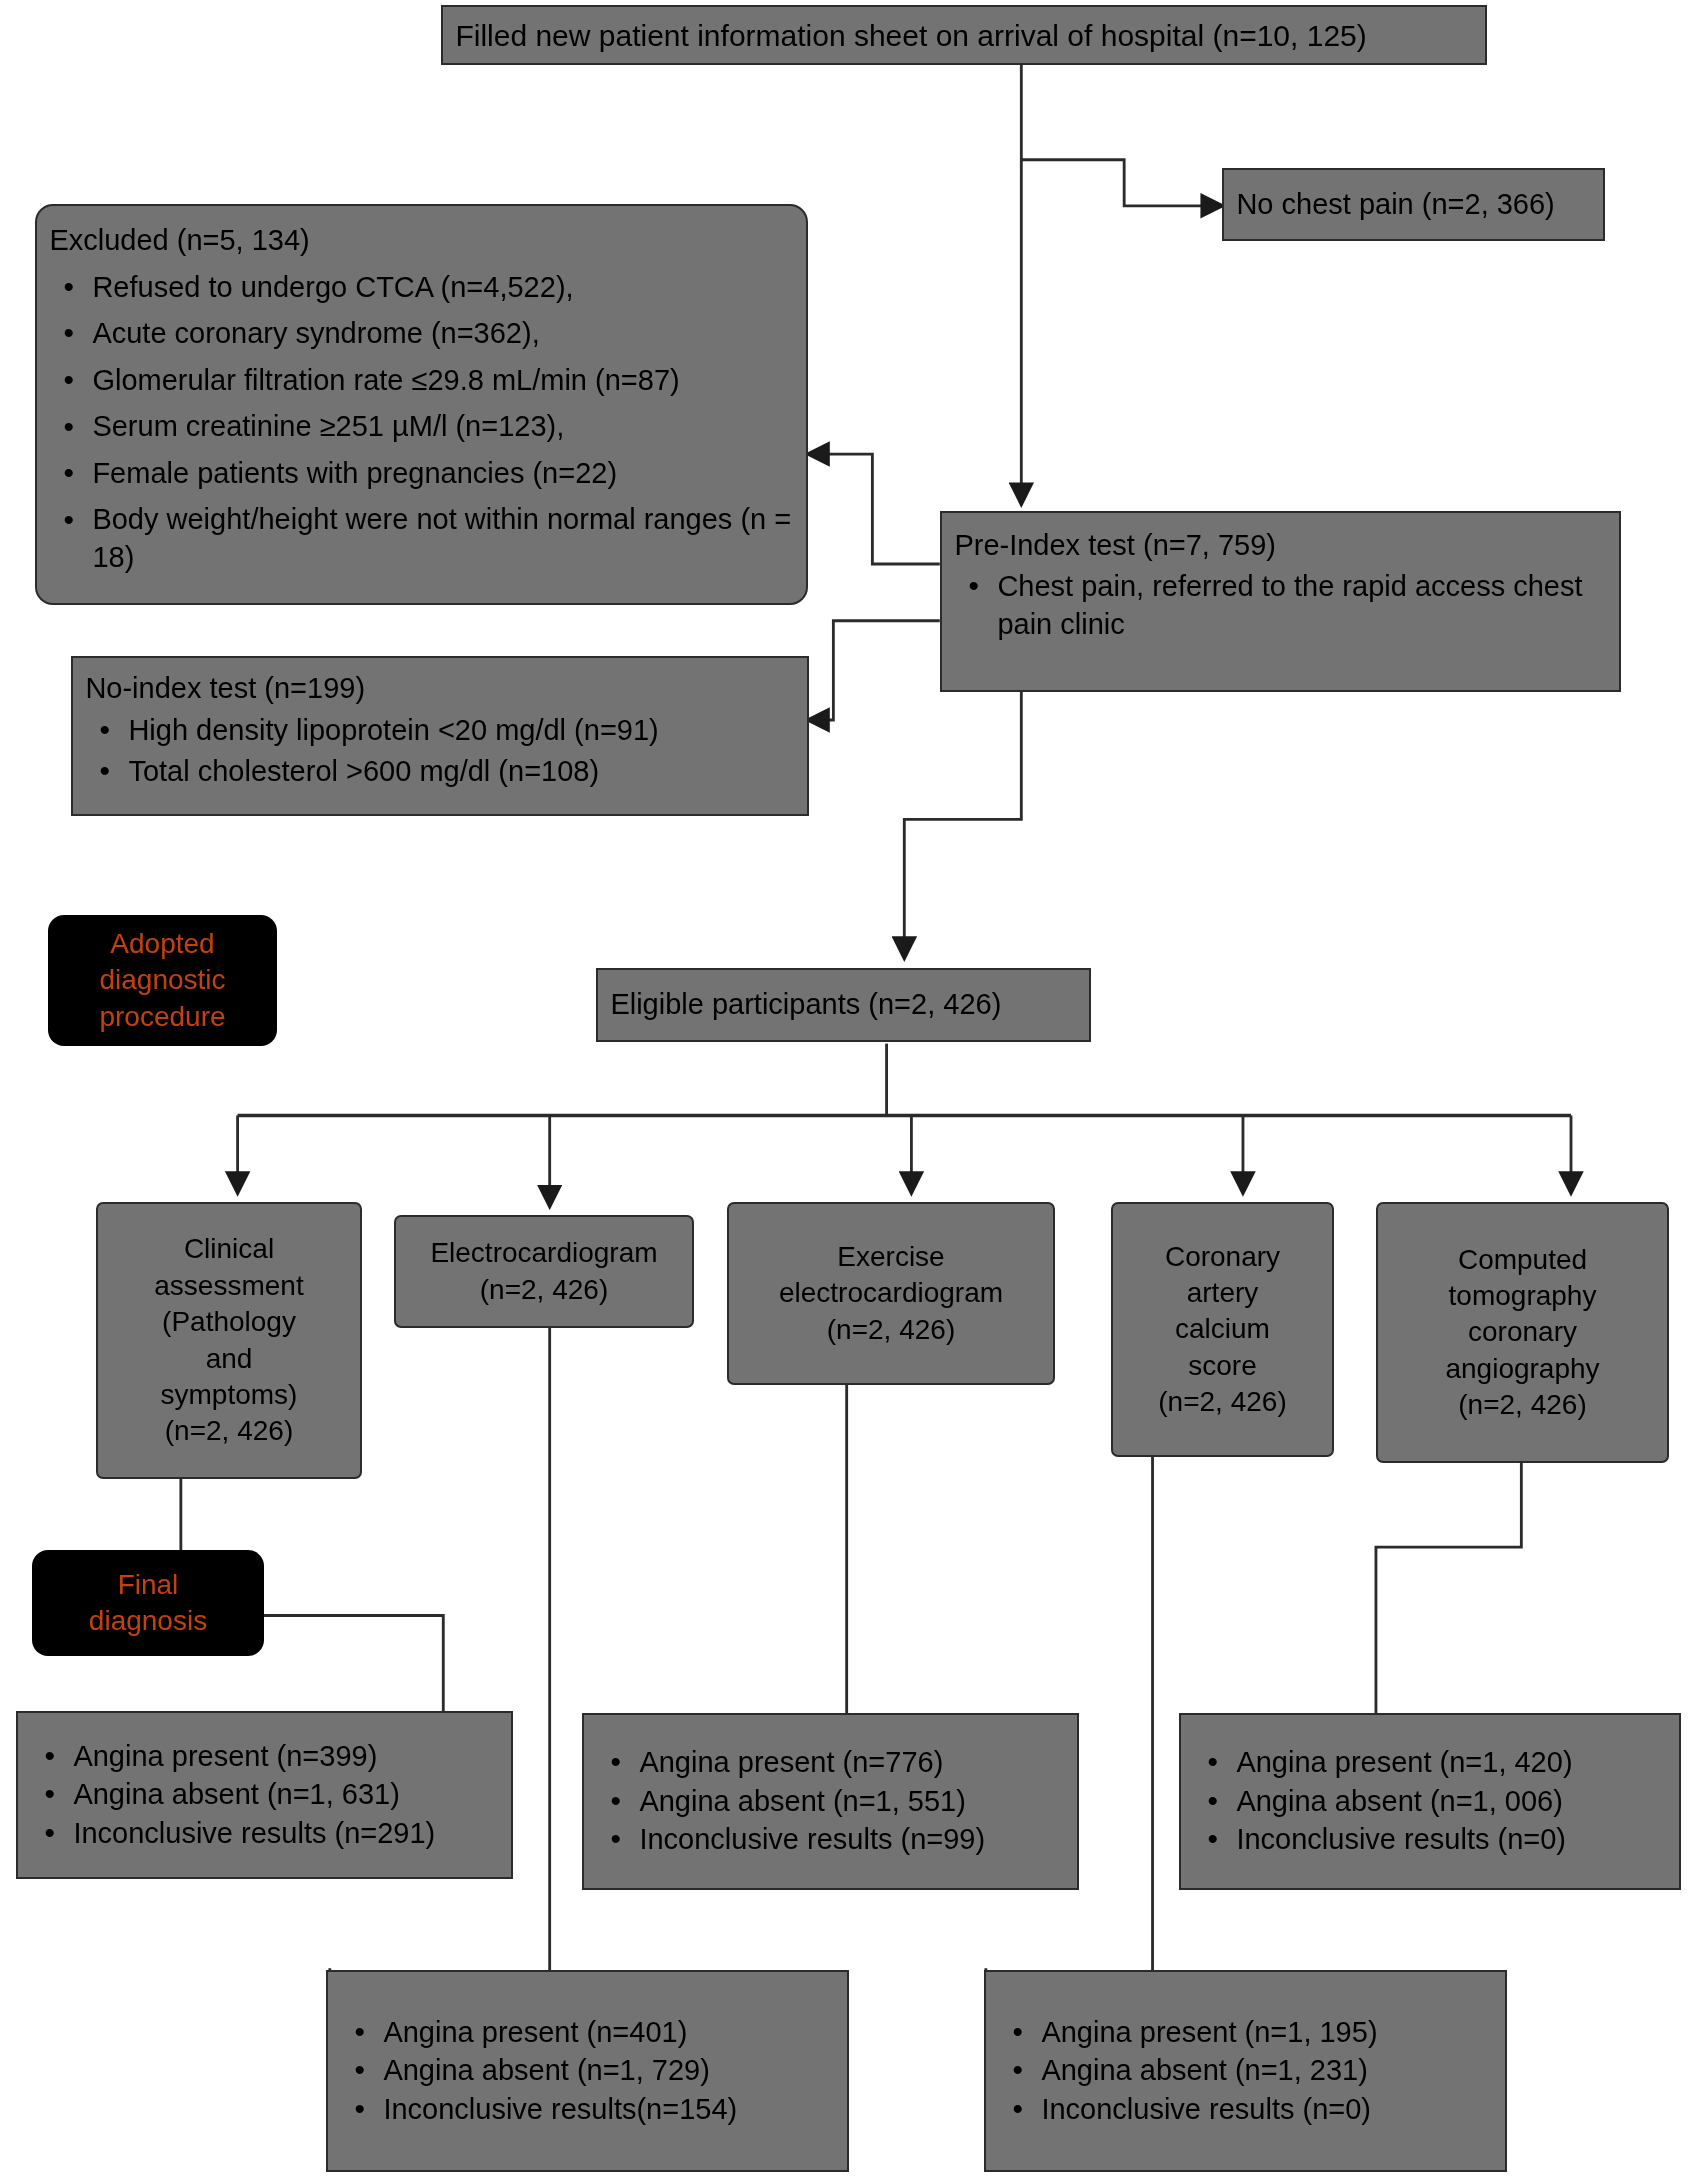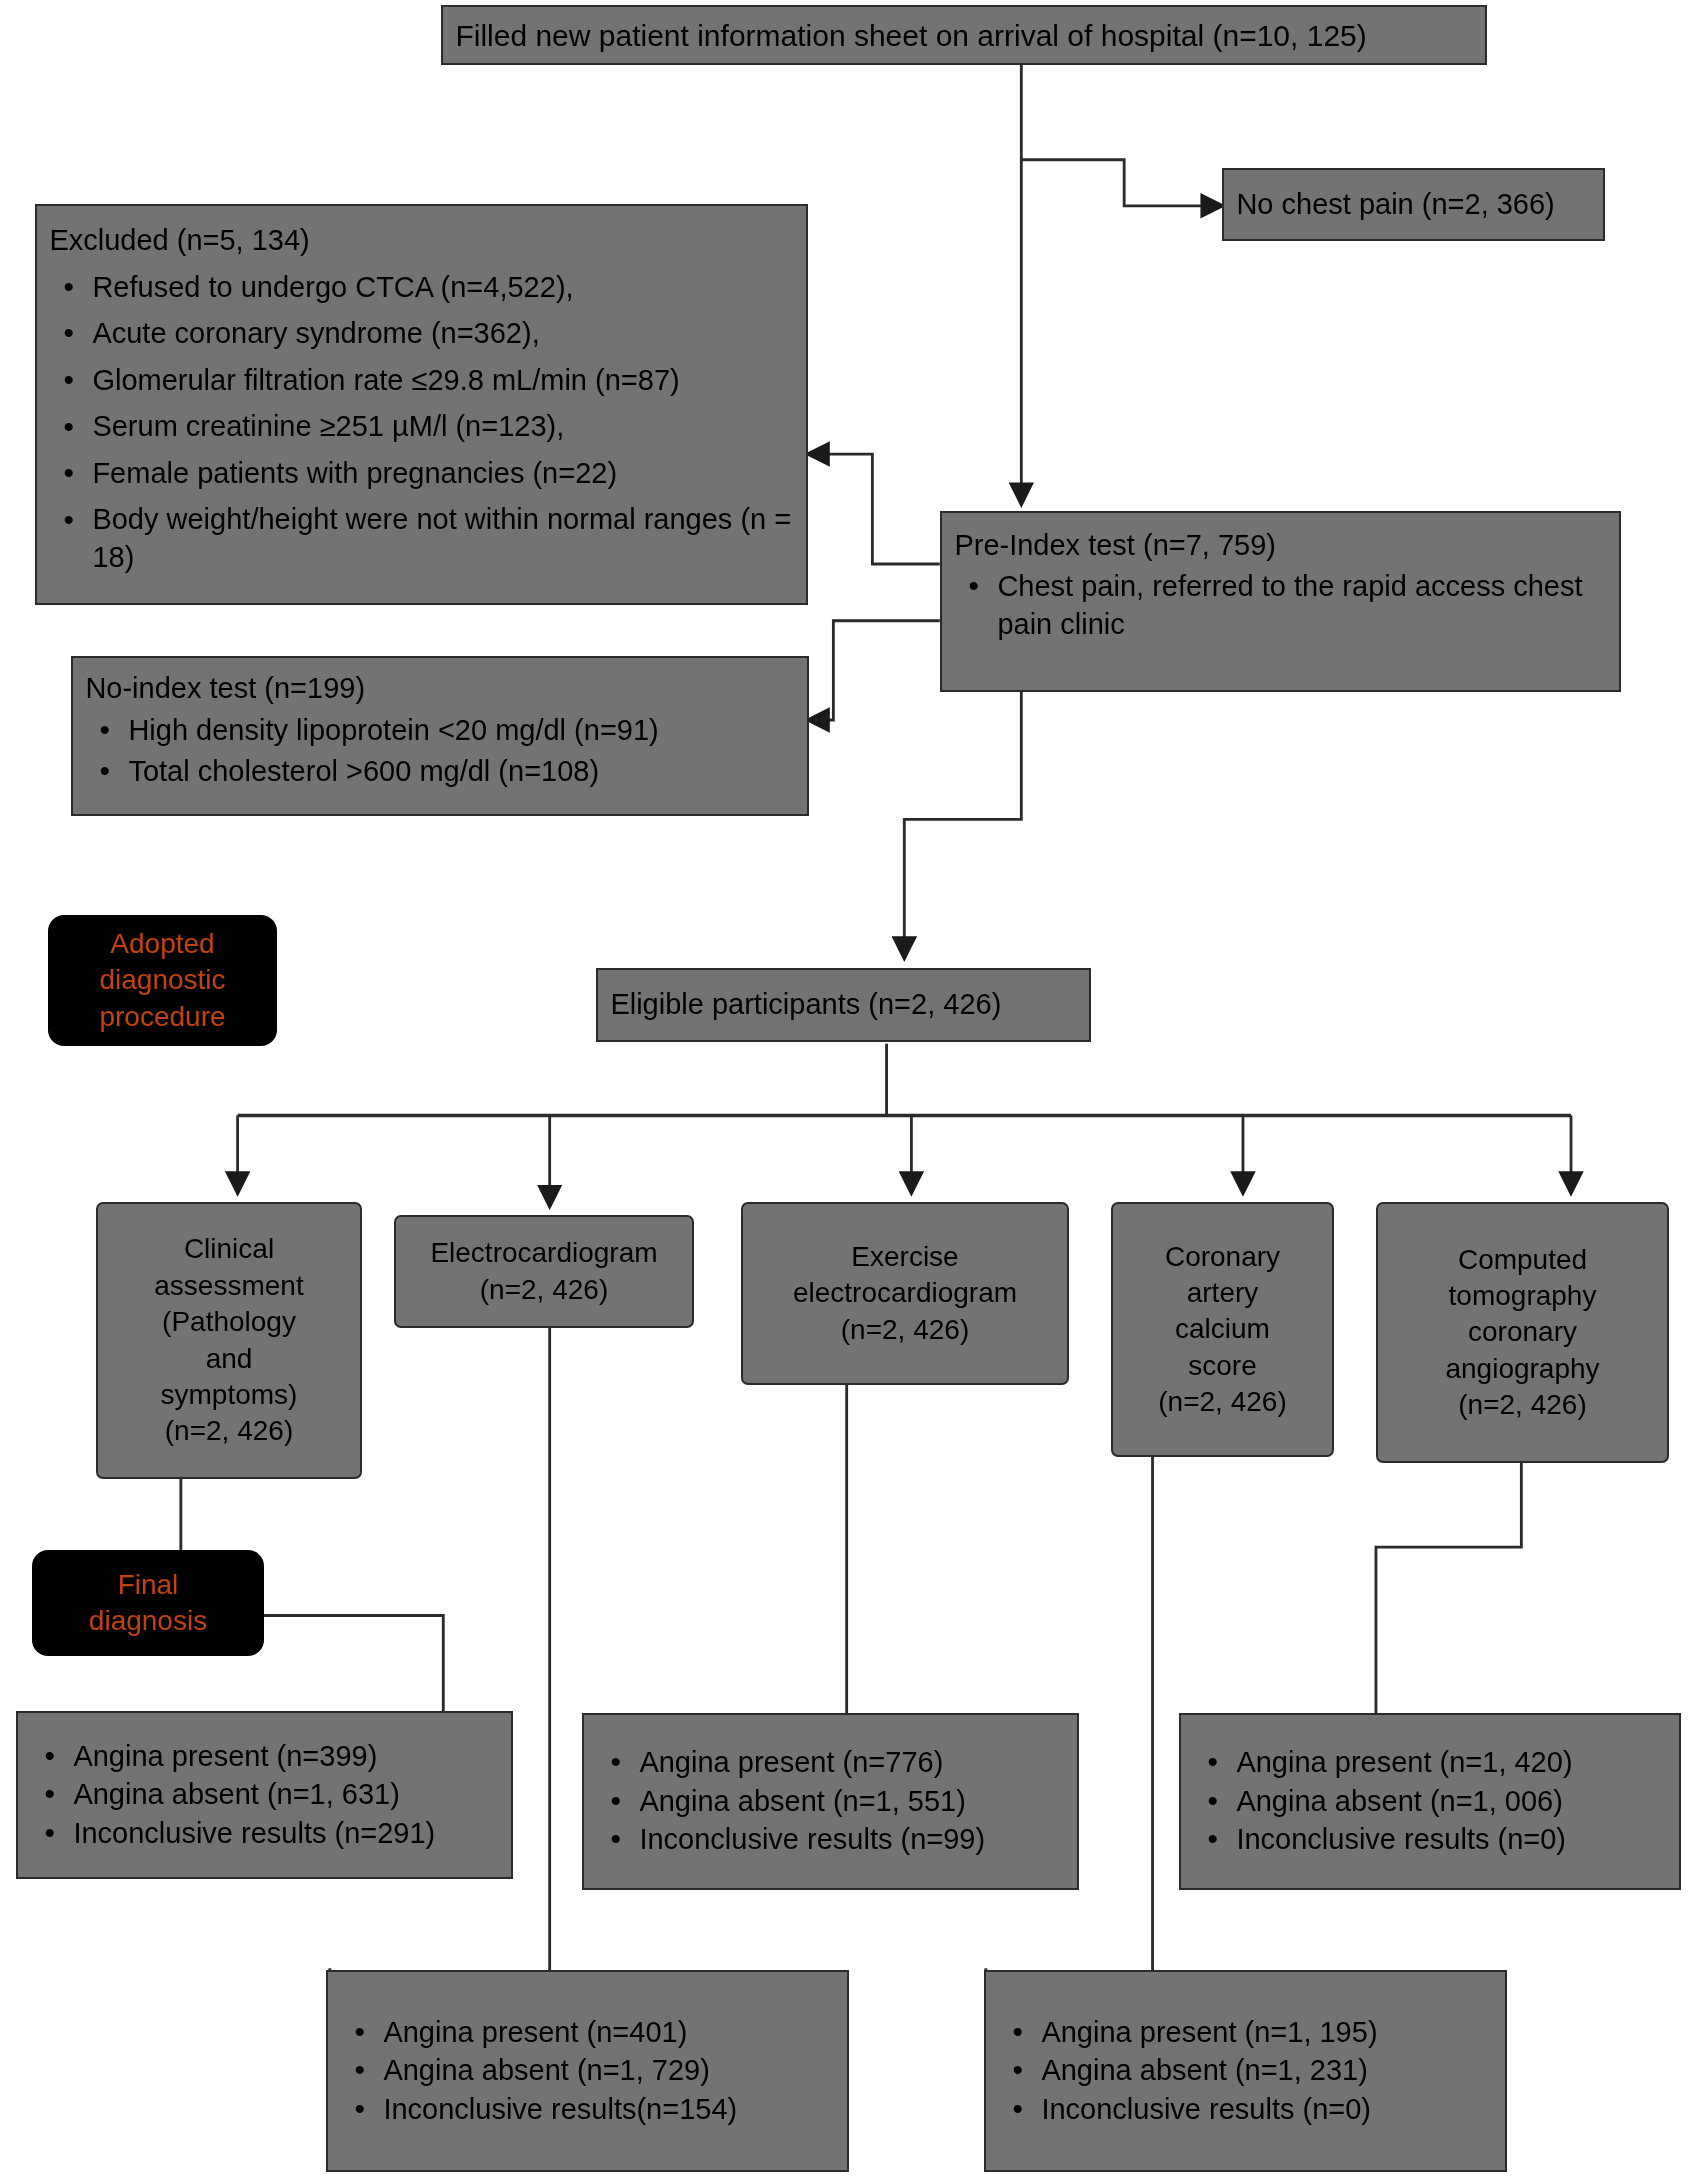--- a/index.html
+++ b/index.html
@@ -136,21 +136,21 @@
   </svg>
 
   <div class="box vcenter" style="left:441px; top:5.3px; width:1046px; height:60px; font-size:30px;">
     <span class="lineblk">Filled new patient information sheet on arrival of hospital (n=10, 125)</span>
   </div>
 
   <div class="box vcenter" style="left:1222px; top:168px; width:383px; height:73px;">
     <span class="lineblk">No chest pain (n=2, 366)</span>
   </div>
 
-  <div class="box" style="left:35px; top:204px; width:773px; height:401px; padding-top:16px;">
+  <div class="box" style="left:35px; top:204px; width:773px; height:401px; padding-top:16px;border-radius:18px;">
     <span class="hdr">Excluded (n=5, 134)</span>
     <ul class="bul wide">
       <li>Refused to undergo CTCA (n=4,522),</li>
       <li>Acute coronary syndrome  (n=362),</li>
       <li>Glomerular filtration rate ≤29.8 mL/min (n=87)</li>
       <li>Serum creatinine ≥251 µM/l (n=123),</li>
       <li>Female patients with pregnancies (n=22)</li>
       <li>Body weight/height were not within normal ranges (n = 18)</li>
     </ul>
   </div>
@@ -187,21 +187,21 @@
     <span class="lineblk">and</span>
     <span class="lineblk">symptoms)</span>
     <span class="lineblk">(n=2, 426)</span>
   </div>
 
   <div class="box center" style="left:394px; top:1215px; width:300px; height:113px; font-size:28px;">
     <span class="lineblk">Electrocardiogram</span>
     <span class="lineblk">(n=2, 426)</span>
   </div>
 
-  <div class="box center" style="left:727px; top:1202px; width:328px; height:183px; font-size:28px;margin-left:14px;">
+  <div class="box center" style="left:727px; top:1202px; width:328px; height:183px; font-size:28px;">
     <span class="lineblk">Exercise</span>
     <span class="lineblk">electrocardiogram</span>
     <span class="lineblk">(n=2, 426)</span>
   </div>
 
   <div class="box center" style="left:1111px; top:1202px; width:223px; height:255px; font-size:28px;">
     <span class="lineblk">Coronary</span>
     <span class="lineblk">artery</span>
     <span class="lineblk">calcium</span>
     <span class="lineblk">score</span>

